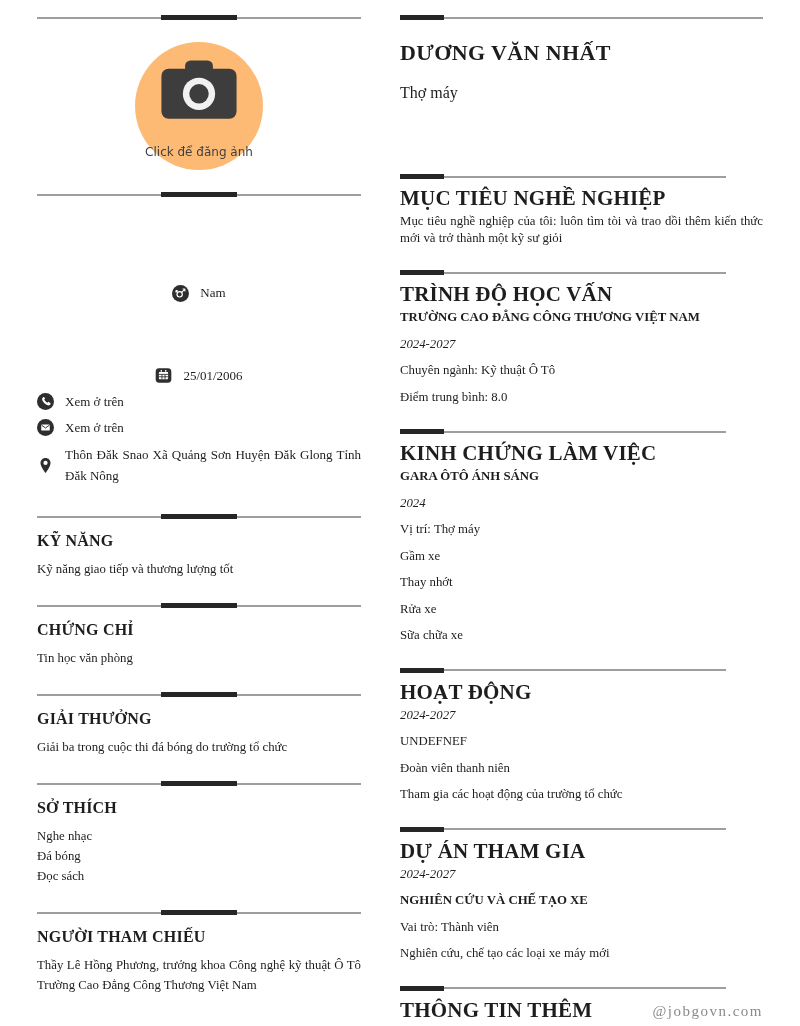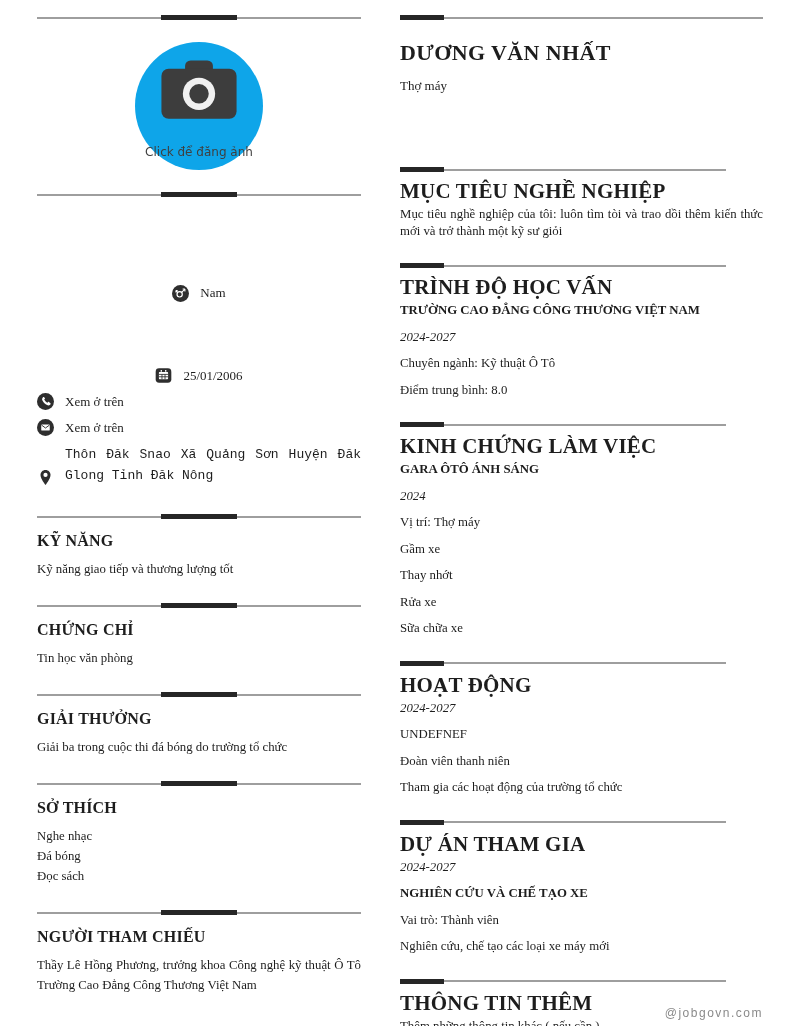--- a/index.html
+++ b/index.html
@@ -16,49 +16,49 @@
   .d-center::after{left:50%;transform:translateX(-50%);width:76px;}
   .d-left::after{left:0;width:44px;}
   .d-sec{width:326px;margin-top:24px;}
   .col-left .divider{margin-top:0;}
   .col-left .d-photo{margin-top:22px;}
   .col-left .d-section{margin-top:28px;}
   .col-left .d-section ~ .d-section{margin-top:24px;}
 
   
   .photo-wrap{margin-top:22px;display:flex;justify-content:center;}
-  .photo-circle{position:relative;width:128px;height:128px;border-radius:50%;background:#0ea5e9;cursor:pointer;}
+  .photo-circle{position:relative;width:128px;height:128px;border-radius:50%;background:#fdba74;cursor:pointer;}
   .photo-circle svg{position:absolute;left:50%;top:17px;transform:translateX(-50%);}
   .photo-caption{position:absolute;left:0;right:0;bottom:11px;text-align:center;
                  font-family:"DejaVu Sans",sans-serif;font-size:12px;color:#3f3f3f;}
 
   
   .contact{margin-top:13px;}
   .contact-row{display:flex;align-items:center;margin-top:9px;font-size:13px;}
   .contact-row .icn{flex:0 0 17px;width:17px;height:17px;margin-right:11px;}
   .contact-row .icn svg{width:17px;height:17px;display:block;}
   .c-pair{display:flex;align-items:center;}
   .c-pair.first{flex:0 0 148px;}
-  .c-addr{align-items:flex-end;font-family:Liberation Mono, monospace;}
+  .c-addr{align-items:center;}
   .c-addr .txt{line-height:20.5px;text-align:justify;}
 
   
   h1{margin:16px 0 0;font-size:22px;line-height:34px;font-weight:bold;letter-spacing:.4px;}
-  .job-title{margin-top:7px;margin-bottom:72px;font-size:13px;line-height:18px;}
+  .job-title{margin-top:14px;margin-bottom:72px;font-size:16px;line-height:18px;}
   h2.sec{margin:13px 0 0;font-size:16px;line-height:18px;font-weight:bold;letter-spacing:.2px;}
   .col-right h2.sec{margin-top:11px;font-size:21px;line-height:17px;}
   .ln{margin:0;font-size:12.8px;line-height:20px;text-align:justify;}
   h2.sec + .ln{margin-top:9px;}
   .rln{margin:10px 0 0;font-size:12.8px;line-height:16.5px;text-align:justify;}
   h2.sec + .rln{margin-top:6px;}
   .rln.bold{font-weight:bold;}
   .rln.italic{font-style:italic;}
 
-  .footer{position:absolute;right:37px;bottom:6px;font-family:Liberation Sans, sans-serif;
-          font-size:12px;letter-spacing:1.5px;color:#8a8a8a;margin-left:44px;}
+  .footer{position:absolute;right:37px;bottom:6px;font-family:Liberation Serif, serif;
+          font-size:15px;letter-spacing:1.5px;color:#8a8a8a;margin-left:44px;}
 </style>
 </head>
 <body>
 
 <div class="page">
 
   <aside class="col-left">
     <div class="divider d-center"></div>
 
     <div class="photo-wrap">

